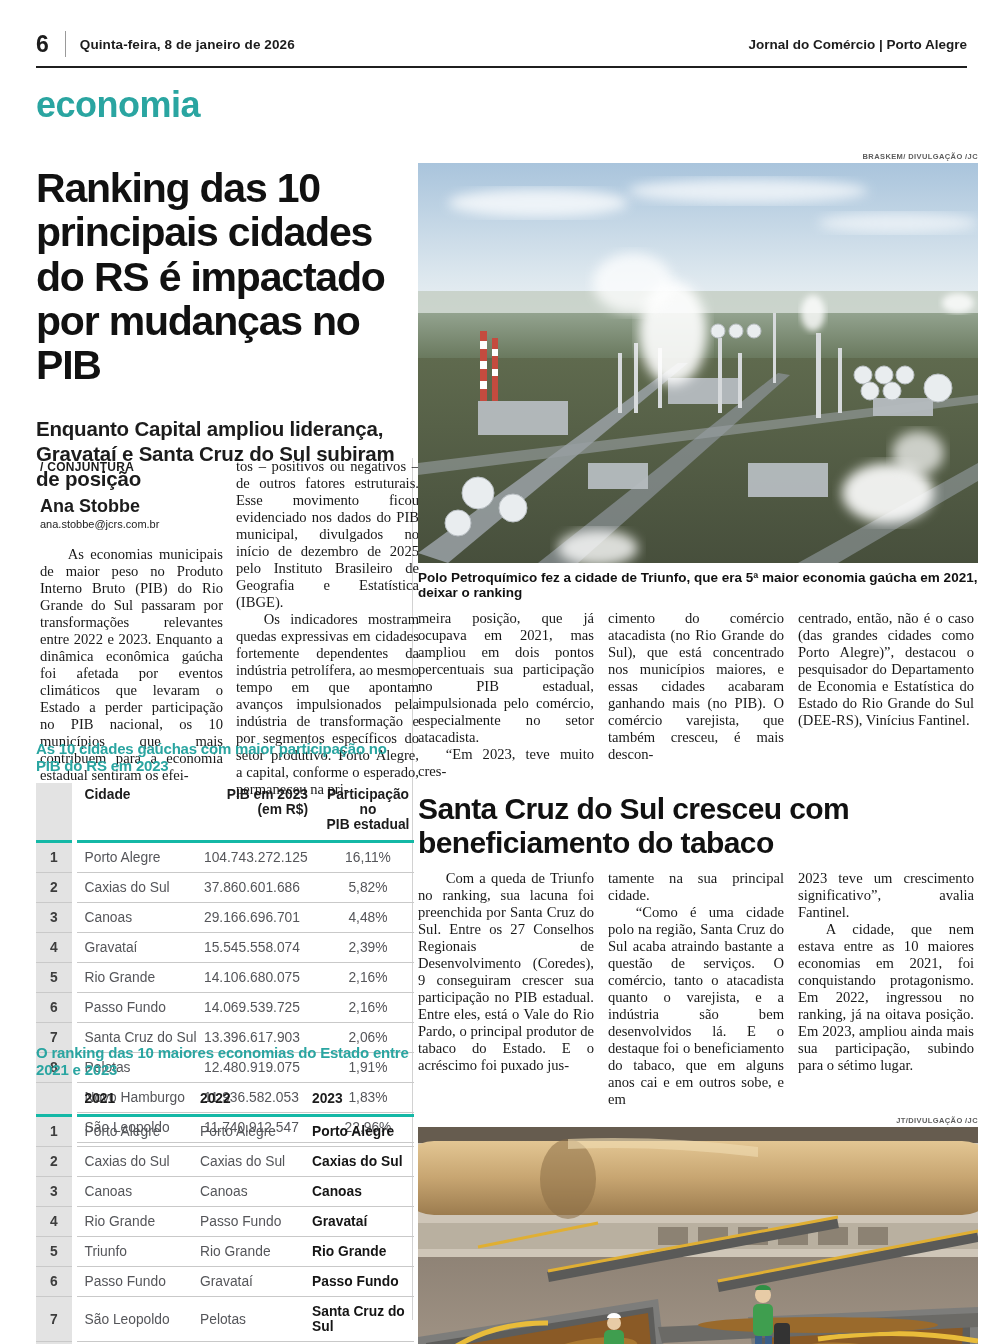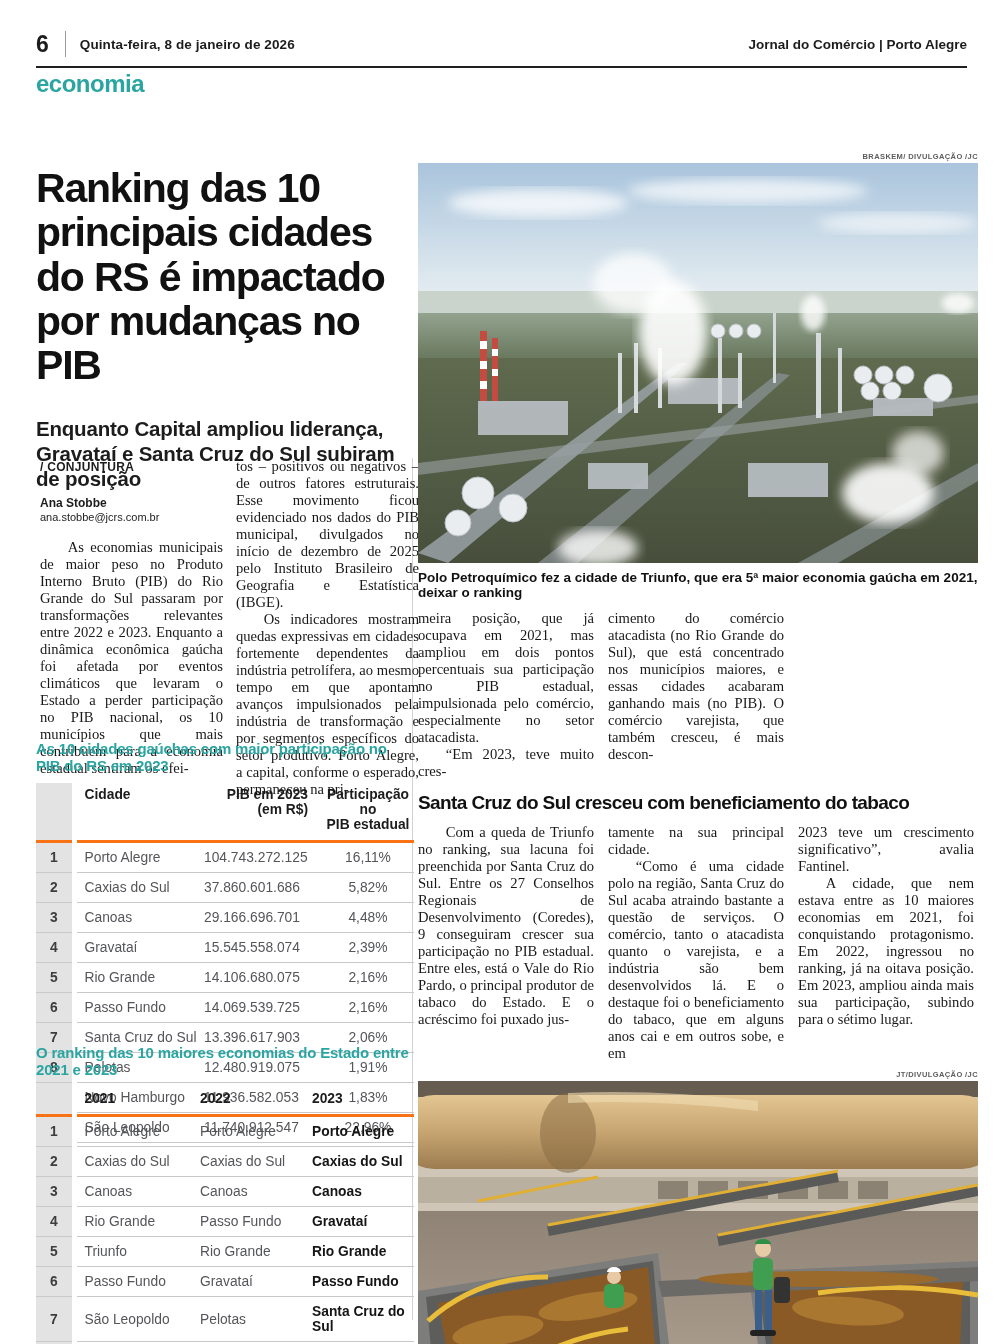--- a/index.html
+++ b/index.html
@@ -7,63 +7,63 @@
         font-family:"Liberation Sans",sans-serif;color:#1c1c1c;}
 
   
   .topbar{position:absolute;left:36px;right:36px;top:28px;height:32px;
           display:flex;align-items:center;border-bottom:2px solid #1f1f1f;padding-bottom:6px;}
   .pageno{font-size:23px;font-weight:700;line-height:1;}
   .topbar-div{width:1px;height:26px;background:#9a9a9a;margin:0 14px 0 16px;}
   .dateline{font-size:13.5px;font-weight:600;letter-spacing:.1px;}
   .masthead{margin-left:auto;font-size:13.5px;font-weight:700;}
 
-  .section-label{position:absolute;left:36px;top:72px;font-size:24px;font-weight:700;
+  .section-label{position:absolute;left:36px;top:87px;font-size:36px;font-weight:700;
                  letter-spacing:-.5px;line-height:1;}
 
   .gutter-rule{position:absolute;left:412px;top:458px;width:1px;height:862px;background:#d2d2d2;}
 
   
   .headline{position:absolute;left:36px;top:166px;width:382px;
             font-size:41px;line-height:1.08;font-weight:700;letter-spacing:-1.2px;color:#111;}
   .subhead{position:absolute;left:36px;top:416px;width:378px;
            font-size:20.5px;line-height:1.22;font-weight:600;letter-spacing:-.2px;}
 
   .art1-cols{position:absolute;left:40px;top:458px;width:380px;display:flex;gap:13px;}
   .art1-cols .col{width:183px;}
   .kicker{font-size:12px;font-weight:700;letter-spacing:.3px;margin:2px 0 22px 0;}
-  .byline{font-size:12px;font-weight:700;margin:1px 0 1px 0;}
+  .byline{font-size:18px;font-weight:700;margin:1px 0 1px 0;}
   .email{font-size:11px;margin:0 0 16px 0;color:#222;}
 
   .body-txt{font-family:"Liberation Serif",serif;font-size:14.6px;line-height:17px;
             text-align:justify;color:#181818;}
   .body-txt p{margin:0;}
   .body-txt p.ind{text-indent:1.9em;}
 
   
   .right-block{position:absolute;left:418px;top:152px;width:560px;}
   .credit{font-size:7.5px;font-weight:700;color:#5c5c5c;text-align:right;
           letter-spacing:.4px;margin:0 0 2px 0;}
   .photo{display:block;width:560px;}
   .caption{font-size:13.5px;font-weight:700;margin:7px 0 10px 0;color:#111;}
 
   .cols3{display:flex;gap:14px;}
   .cols3 .col{width:176px;}
 
-  .headline2{font-size:19px;font-weight:700;letter-spacing:-.6px;margin:12px 0 10px 0;color:#111;}
+  .headline2{font-size:30px;font-weight:700;letter-spacing:-.6px;margin:12px 0 10px 0;color:#111;}
   .credit2{margin-top:8px;margin-bottom:2px;}
 
   
   .tablebox{position:absolute;left:36px;width:378px;}
   .t1{top:740px;} .t2{top:1044px;}
   .tbl-title{font-size:15px;font-weight:700;margin:0 0 9px 0;letter-spacing:-.2px;}
   table{border-collapse:collapse;width:100%;table-layout:fixed;
         font-size:13.8px;color:#55565a;}
   thead th{font-weight:700;color:#1c1c1c;padding:4px 0 8px 0;vertical-align:top;}
-  thead tr{border-bottom:3px solid #f97316;}
+  thead tr{border-bottom:3px solid #14b8a6;}
   tbody tr{border-bottom:1px solid #c9c9c9;}
   tbody tr:last-child{border-bottom:1px solid #c9c9c9;}
   td{padding:7px 0;}
   .c-rank{width:38px;}
   td.rank,th.rank{background:#e3e3e3;border-right:5px solid #fff;text-align:center;
                   font-weight:700;color:#3d3d3d;}
   th.rank{background:#e3e3e3;}
   .c-city{width:130px;} .c-pib{width:118px;} .c-part{width:92px;}
   td.city{padding-left:8px;} th.city{text-align:left;padding-left:8px;}
   td.pib{text-align:left;padding-right:14px;} th.pib{text-align:right;padding-right:14px;white-space:pre-line;}
@@ -202,20 +202,23 @@
     <div class="caption">Polo Petroquímico fez a cidade de Triunfo, que era 5ª maior economia gaúcha em 2021, deixar o ranking</div>
 
     <div class="cols3 body-txt">
       <div class="col">
         <p>meira posição, que já ocupava em 2021, mas ampliou em dois pontos percentuais sua participação no PIB estadual, impulsionada pelo comércio, especialmente no setor atacadista.</p>
         <p class="ind">“Em 2023, teve muito cres-</p>
       </div>
       <div class="col">
         <p>cimento do comércio atacadista (no Rio Grande do Sul), que está concentrado nos municípios maiores, e essas cidades acabaram ganhando mais (no PIB). O comércio varejista, que também cresceu, é mais descon-</p>
       </div>
+      <div class="col">
+        <p>centrado, então, não é o caso (das grandes cidades como Porto Alegre)”, destacou o pesquisador do Departamento de Economia e Estatística do Estado do Rio Grande do Sul (DEE-RS), Vinícius Fantinel.</p>
+      </div>
     </div>
 
     <h2 class="headline2">Santa Cruz do Sul cresceu com beneficiamento do tabaco</h2>
 
     <div class="cols3 body-txt">
       <div class="col">
         <p class="ind">Com a queda de Triunfo no ranking, sua lacuna foi preenchida por Santa Cruz do Sul. Entre os 27 Conselhos Regionais de Desenvolvimento (Coredes), 9 conseguiram crescer sua participação no PIB estadual. Entre eles, está o Vale do Rio Pardo, o principal produtor de tabaco do Estado. E o acréscimo foi puxado jus-</p>
       </div>
       <div class="col">
         <p>tamente na sua principal cidade.</p>

